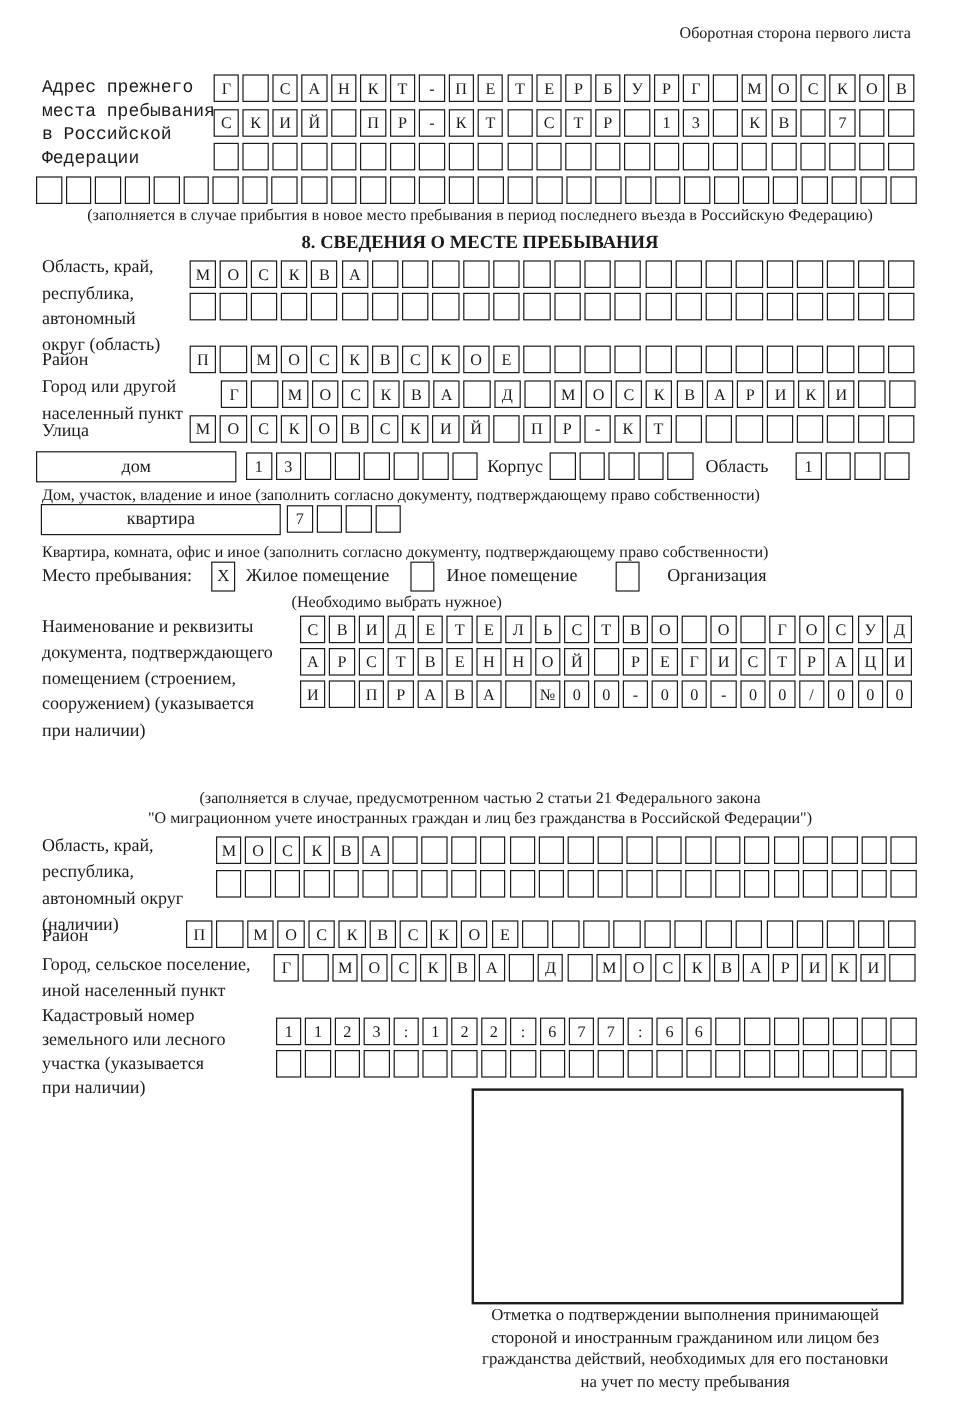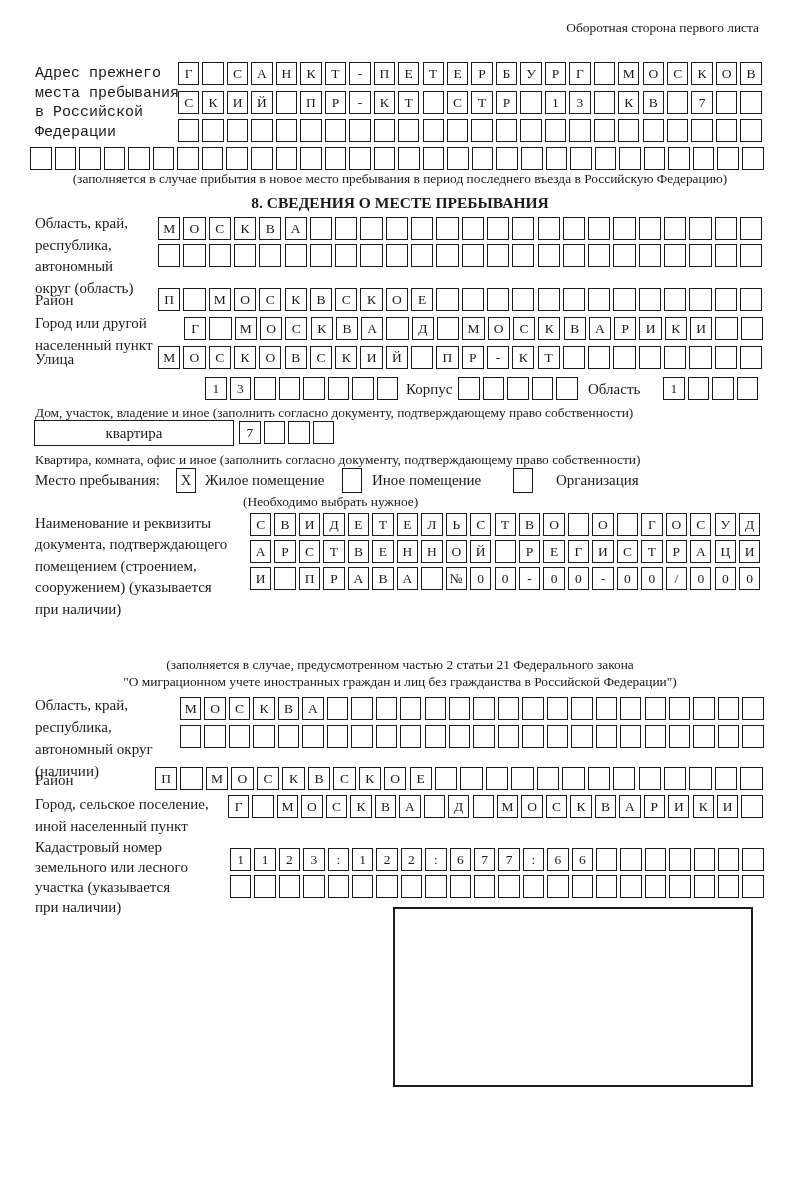--- a/index.html
+++ b/index.html
@@ -297,20 +297,21 @@
       <div class="cell" style="left: 404.8px; width: 20.3px;"></div>
       <div class="cell" style="left: 430.1px; width: 20.3px;"></div>
       <div class="cell" style="left: 455.4px; width: 20.3px;"></div>
       <div class="cell" style="left: 480.7px; width: 20.3px;"></div>
       <div class="cell" style="left: 506px; width: 20.3px;"></div>
       <div class="cell" style="left: 531.3px; width: 20.3px;"></div>
       <div class="cell" style="left: 556.6px; width: 20.3px;"></div>
       <div class="cell" style="left: 581.9px; width: 20.3px;"></div>
     </div>
 
+  <div class="widebox" style="left:30px;top:376px;width:165px;height:24px">дом</div>
   <div class="boxrow" style="left:205px;top:377px">
       <div class="cell" style="left: 0px; width: 19.5px;">1</div>
       <div class="cell" style="left: 24.5px; width: 19.5px;">3</div>
       <div class="cell" style="left: 49px; width: 19.5px;"></div>
       <div class="cell" style="left: 73.5px; width: 19.5px;"></div>
       <div class="cell" style="left: 98px; width: 19.5px;"></div>
       <div class="cell" style="left: 122.5px; width: 19.5px;"></div>
       <div class="cell" style="left: 147px; width: 19.5px;"></div>
       <div class="cell" style="left: 171.5px; width: 19.5px;"></div>
     </div>
@@ -594,14 +595,20 @@
       <div class="cell" style="left: 366px; width: 19.4px;"></div>
       <div class="cell" style="left: 390.4px; width: 19.4px;"></div>
       <div class="cell" style="left: 414.8px; width: 19.4px;"></div>
       <div class="cell" style="left: 439.2px; width: 19.4px;"></div>
       <div class="cell" style="left: 463.6px; width: 19.4px;"></div>
       <div class="cell" style="left: 488px; width: 19.4px;"></div>
       <div class="cell" style="left: 512.4px; width: 19.4px;"></div>
     </div>
 
   <div class="stampbox" style="left:393px;top:907px;width:356px;height:176px"></div>
+  <div class="stampcap" style="left:361px;top:1088px;width:420px">
+    <div>Отметка о подтверждении выполнения принимающей</div>
+    <div>стороной и иностранным гражданином или лицом без</div>
+    <div>гражданства действий, необходимых для его постановки</div>
+    <div>на учет по месту пребывания</div>
+  </div>
 
 </div>
 
 </body></html>

